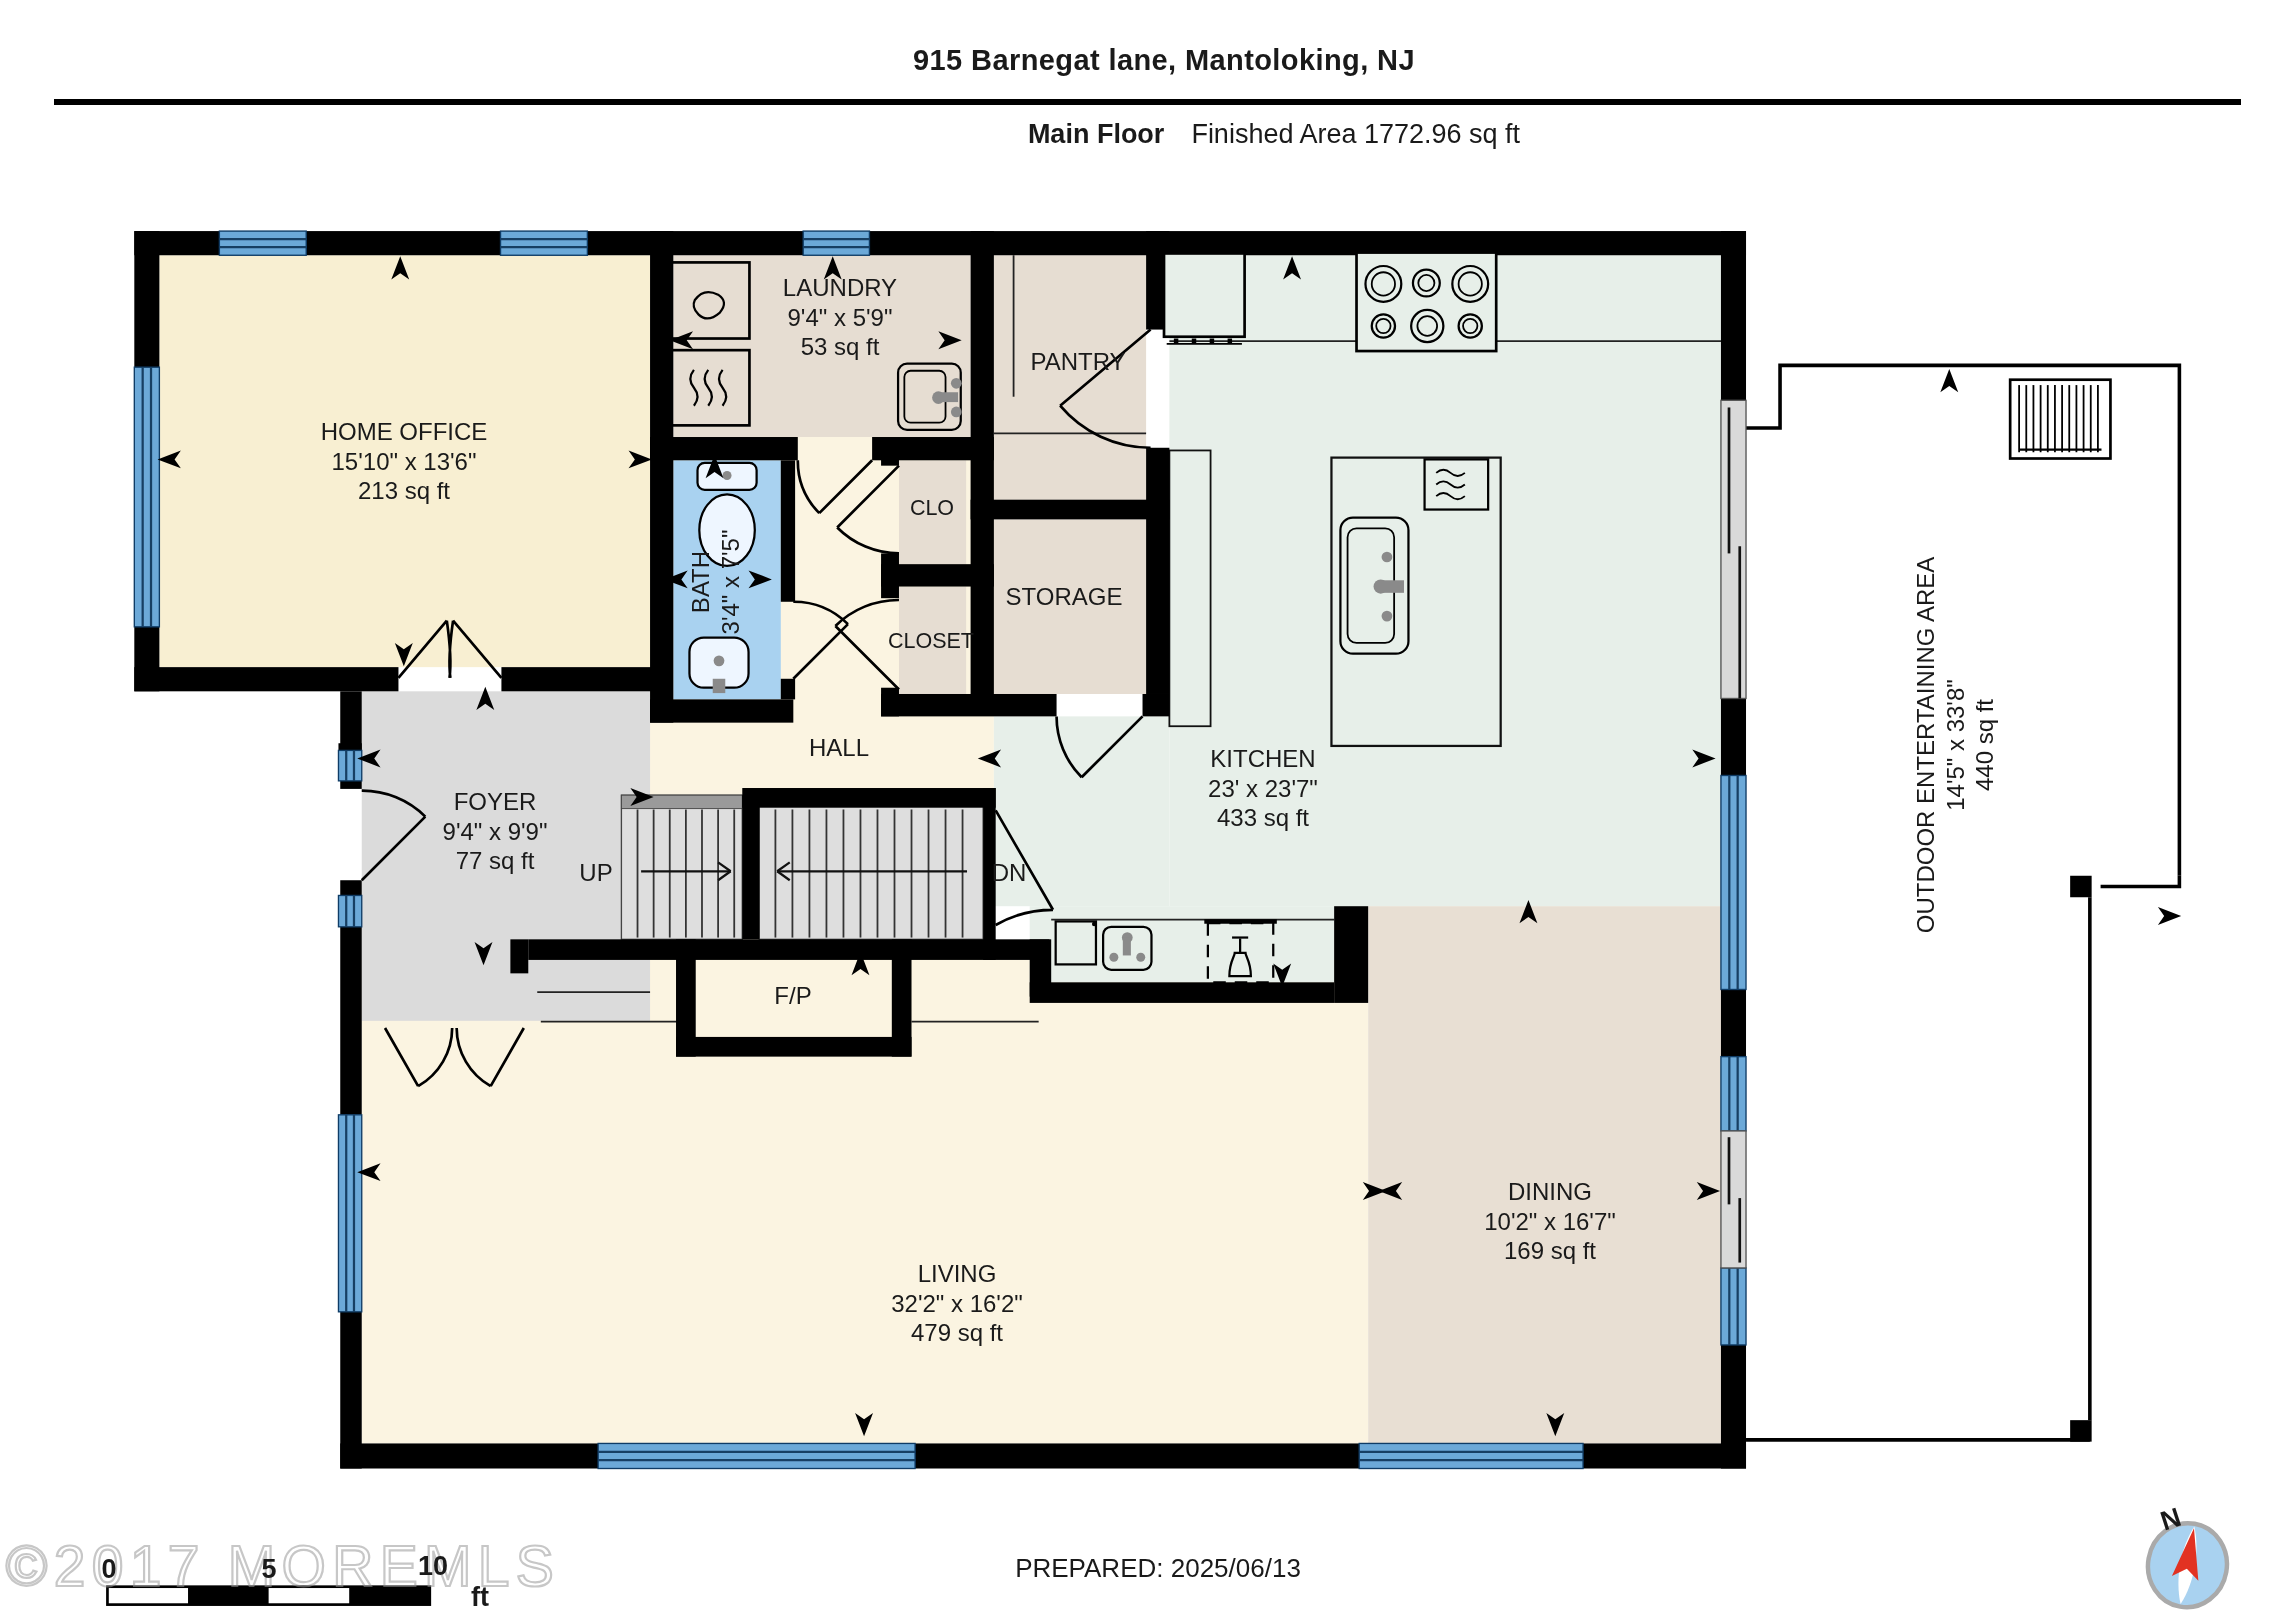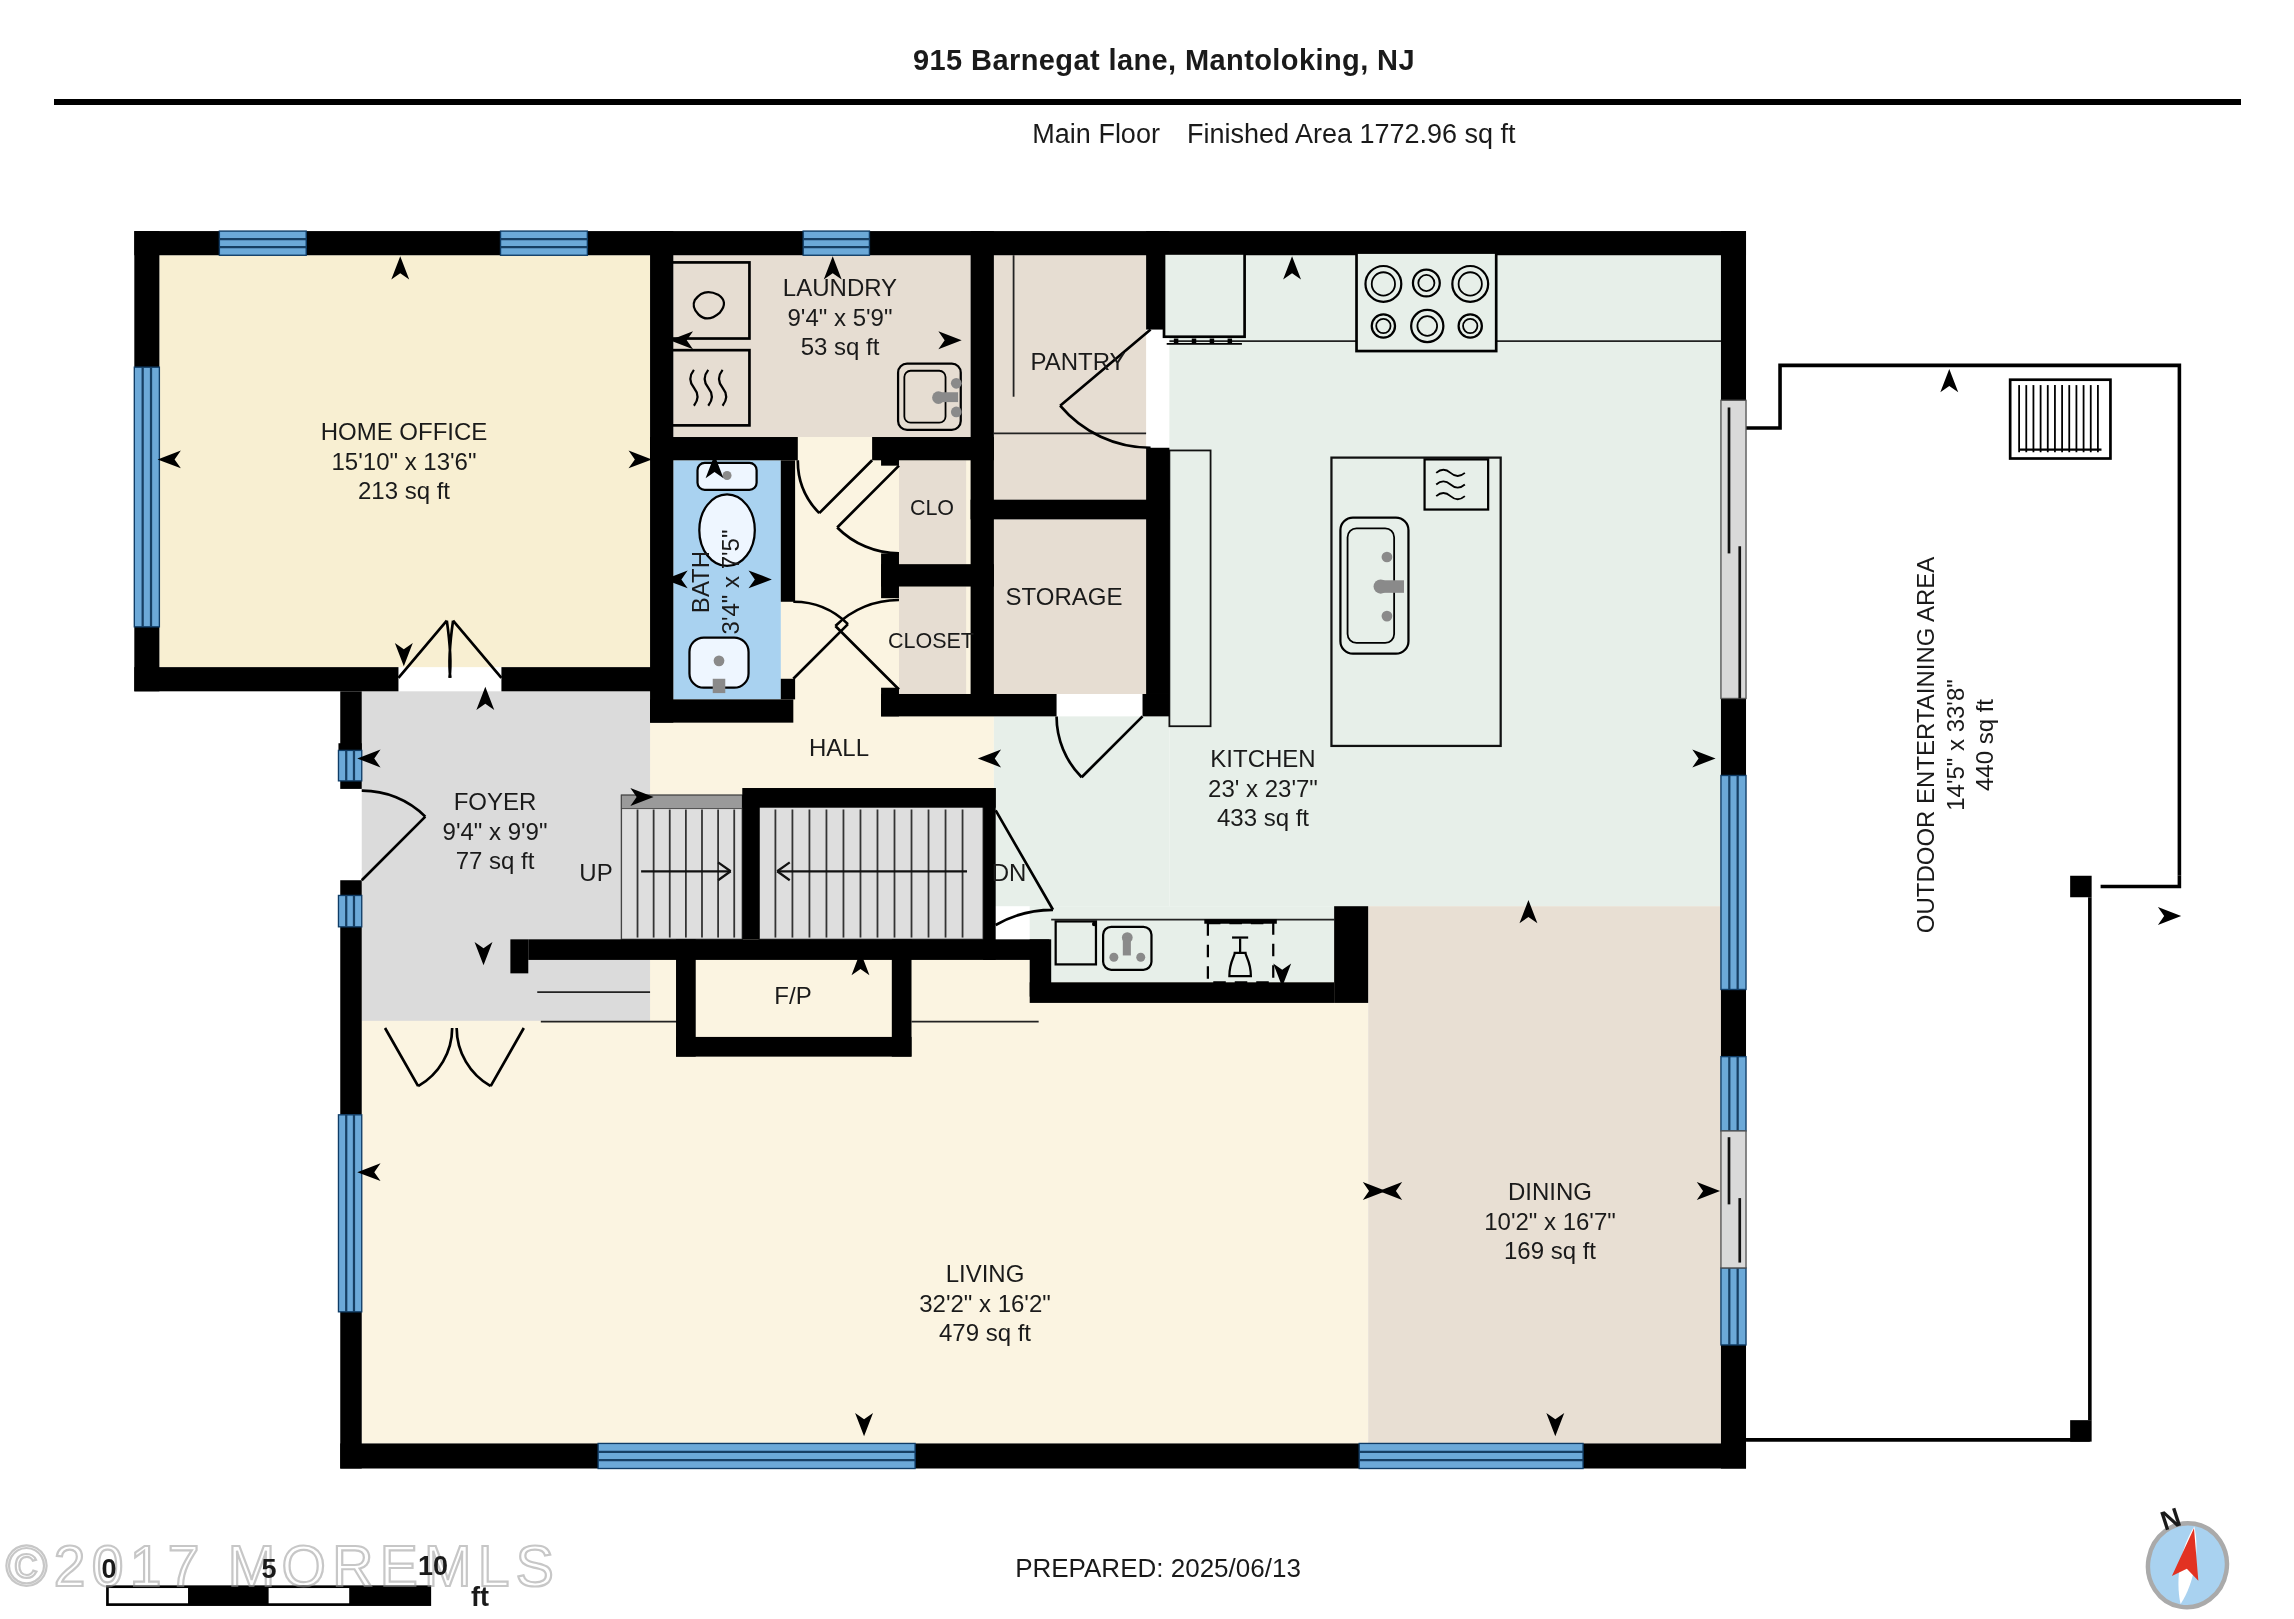--- a/index.html
+++ b/index.html
@@ -6,21 +6,21 @@
   body{width:2294px;height:1619px;position:relative;background:#fff;
        font-family:"Liberation Sans",sans-serif;color:#1a1a1a;overflow:hidden}
   #plan-svg{position:absolute;left:0;top:0}
   .lbl{position:absolute;text-align:center;transform:translate(-50%,-50%);
        font-size:24px;line-height:29.6px;white-space:nowrap;color:#1a1a1a;z-index:5}
   .rot{transform:translate(-50%,-50%) rotate(-90deg)}
   .small{font-size:21.5px;line-height:25px}
   .title{font-size:29px;font-weight:bold;letter-spacing:0.4px}
   .subtitle{position:absolute;left:1274px;top:134px;transform:translate(-50%,-50%);
        display:flex;gap:27px;align-items:baseline;font-size:27px;white-space:nowrap;z-index:5}
-  .subtitle .bold{font-weight:normal}
+  .subtitle .bold{font-weight:bold}
   .divider{position:absolute;left:54px;top:99px;width:2187px;height:6.3px;background:#000}
   .footer{font-size:26px;font-weight:400}
   .scale-num{font-size:27px;font-weight:600}
   .watermark{position:absolute;left:5.4px;top:1533px;font-size:57px;letter-spacing:6.3px;
        color:rgba(255,255,255,0.1);-webkit-text-stroke:2.2px #9a9a9a;opacity:.55;z-index:4}
   .north{font-size:27px;font-weight:600;transform:translate(-50%,-50%) rotate(-18deg)}
 </style>
 </head>
 <body>
 
@@ -390,21 +390,21 @@
 <div class="lbl" style="left:495px;top:831px">
   <div>FOYER</div>
   <div>9'4" x 9'9"</div>
   <div>77 sq ft</div>
 </div>
 <div class="lbl" style="left:1263px;top:788px">
   <div>KITCHEN</div>
   <div>23' x 23'7"</div>
   <div>433 sq ft</div>
 </div>
-<div class="lbl" style="left:985px;top:1303px">
+<div class="lbl" style="left:957px;top:1303px">
   <div>LIVING</div>
   <div>32'2" x 16'2"</div>
   <div>479 sq ft</div>
 </div>
 <div class="lbl" style="left:1550px;top:1221px">
   <div>DINING</div>
   <div>10'2" x 16'7"</div>
   <div>169 sq ft</div>
 </div>
 <div class="lbl rot" style="left:1955px;top:745px">

